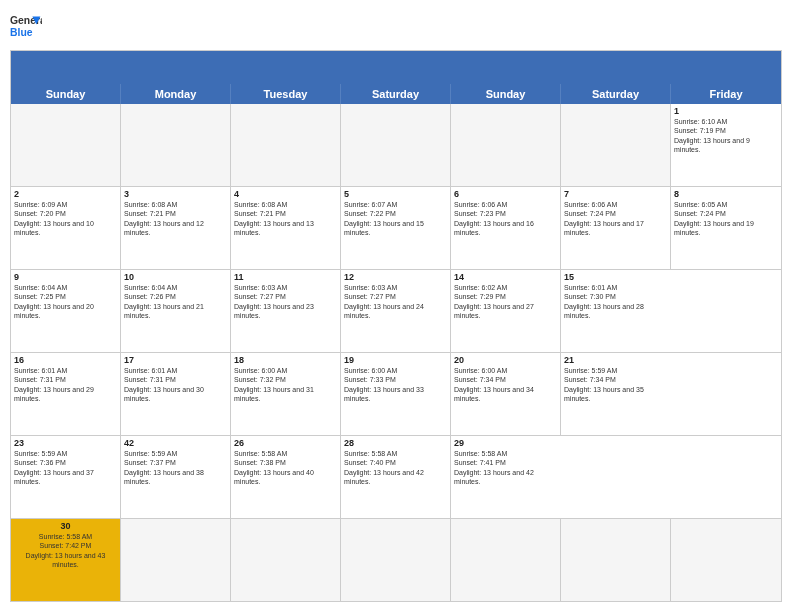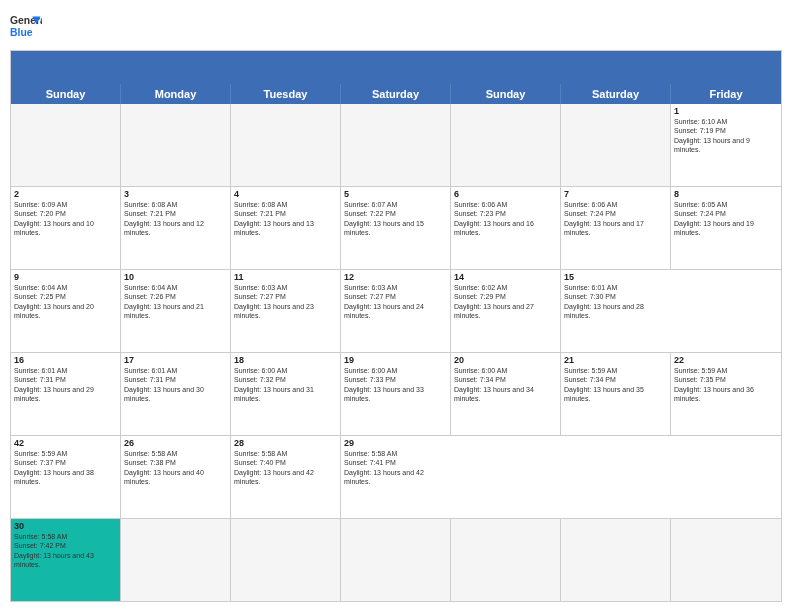--- a/index.html
+++ b/index.html
@@ -97,21 +97,22 @@
     }
     .day-info {
       font-size: 7px;
       color: #333;
       line-height: 1.35;
     }
     .last-row .cal-cell {
       background: #f5f5f5;
     }
     .last-row .cal-cell.active {
-      background: #14b8a6;
+      background: #eab308;
+      text-align: center;
     }
   </style>
 </head>
 <body>
 
 <div class="page">
   <div class="header">
     <div class="logo">
       <svg class="logo-icon" viewBox="0 0 40 40">
         <text x="0" y="18" font-size="13" font-weight="bold" fill="#333">General</text>
@@ -222,26 +223,26 @@
             <div class="day-info">Sunrise: 6:00 AM<br>Sunset: 7:33 PM<br>Daylight: 13 hours and 33 minutes.</div>
           </div>
           <div class="cal-cell">
             <div class="day-num">20</div>
             <div class="day-info">Sunrise: 6:00 AM<br>Sunset: 7:34 PM<br>Daylight: 13 hours and 34 minutes.</div>
           </div>
           <div class="cal-cell">
             <div class="day-num">21</div>
             <div class="day-info">Sunrise: 5:59 AM<br>Sunset: 7:34 PM<br>Daylight: 13 hours and 35 minutes.</div>
           </div>
-          <div class="cal-cell">
-            <div class="day-num">22</div>
-            <div class="day-info">Sunrise: 5:59 AM<br>Sunset: 7:35 PM<br>Daylight: 13 hours and 36 minutes.</div>
-          </div>
-        </div>
-        <div class="cal-row">
+        </div>
+        <div class="cal-row">
+          <div class="cal-cell">
+            <div class="day-num">23</div>
+            <div class="day-info">Sunrise: 5:59 AM<br>Sunset: 7:36 PM<br>Daylight: 13 hours and 37 minutes.</div>
+          </div>
           <div class="cal-cell">
             <div class="day-num">42</div>
             <div class="day-info">Sunrise: 5:59 AM<br>Sunset: 7:37 PM<br>Daylight: 13 hours and 38 minutes.</div>
           </div>
           <div class="cal-cell">
             <div class="day-num">26</div>
             <div class="day-info">Sunrise: 5:58 AM<br>Sunset: 7:38 PM<br>Daylight: 13 hours and 40 minutes.</div>
           </div>
           <div class="cal-cell">
             <div class="day-num">28</div>

